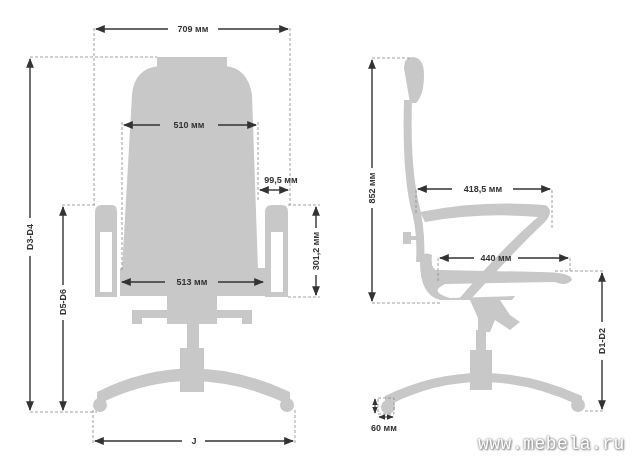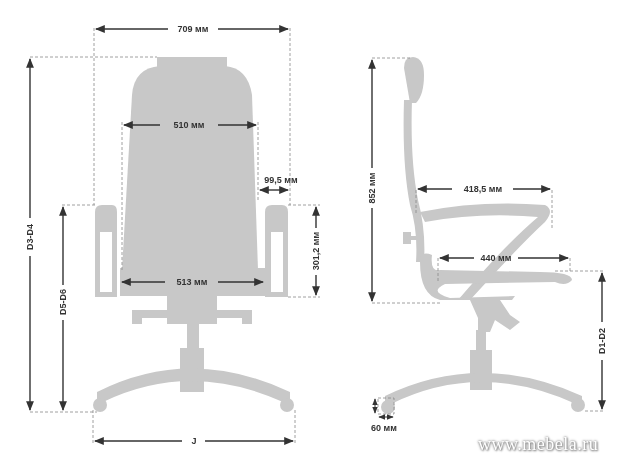--- a/index.html
+++ b/index.html
@@ -1,20 +1,20 @@
 <!DOCTYPE html>
 <html><head>
 <meta charset="utf-8">
 <style>
   html, body { margin:0; padding:0; background:#ffffff; }
   body { width:643px; height:476px; position:relative; overflow:hidden;
          font-family:"Liberation Sans", sans-serif; }
   svg { position:absolute; left:0; top:0; }
   .lbl { font-family:"Liberation Sans", sans-serif; font-size:9px; font-weight:bold; fill:#333333; }
-  .wm { position:absolute; left:478px; top:434px; font-family:Liberation Serif, serif;
+  .wm { position:absolute; left:478px; top:434px; font-family:Liberation Mono, monospace;
         font-size:18px; color:#ffffff; letter-spacing:0.5px;
         text-shadow:0 0 3px #8a8a8a, 0 0 2px #9a9a9a, 1px 1px 2px #888; }
 </style>
 </head>
 <body>
 
 <svg width="643" height="476" viewBox="0 0 643 476" xmlns="http://www.w3.org/2000/svg">
   <defs>
     <marker id="ah" viewBox="0 0 10 10" refX="9" refY="5" markerWidth="7" markerHeight="7" orient="auto-start-reverse">
       <path d="M0,1 L10,5 L0,9 z" fill="#333"></path>

